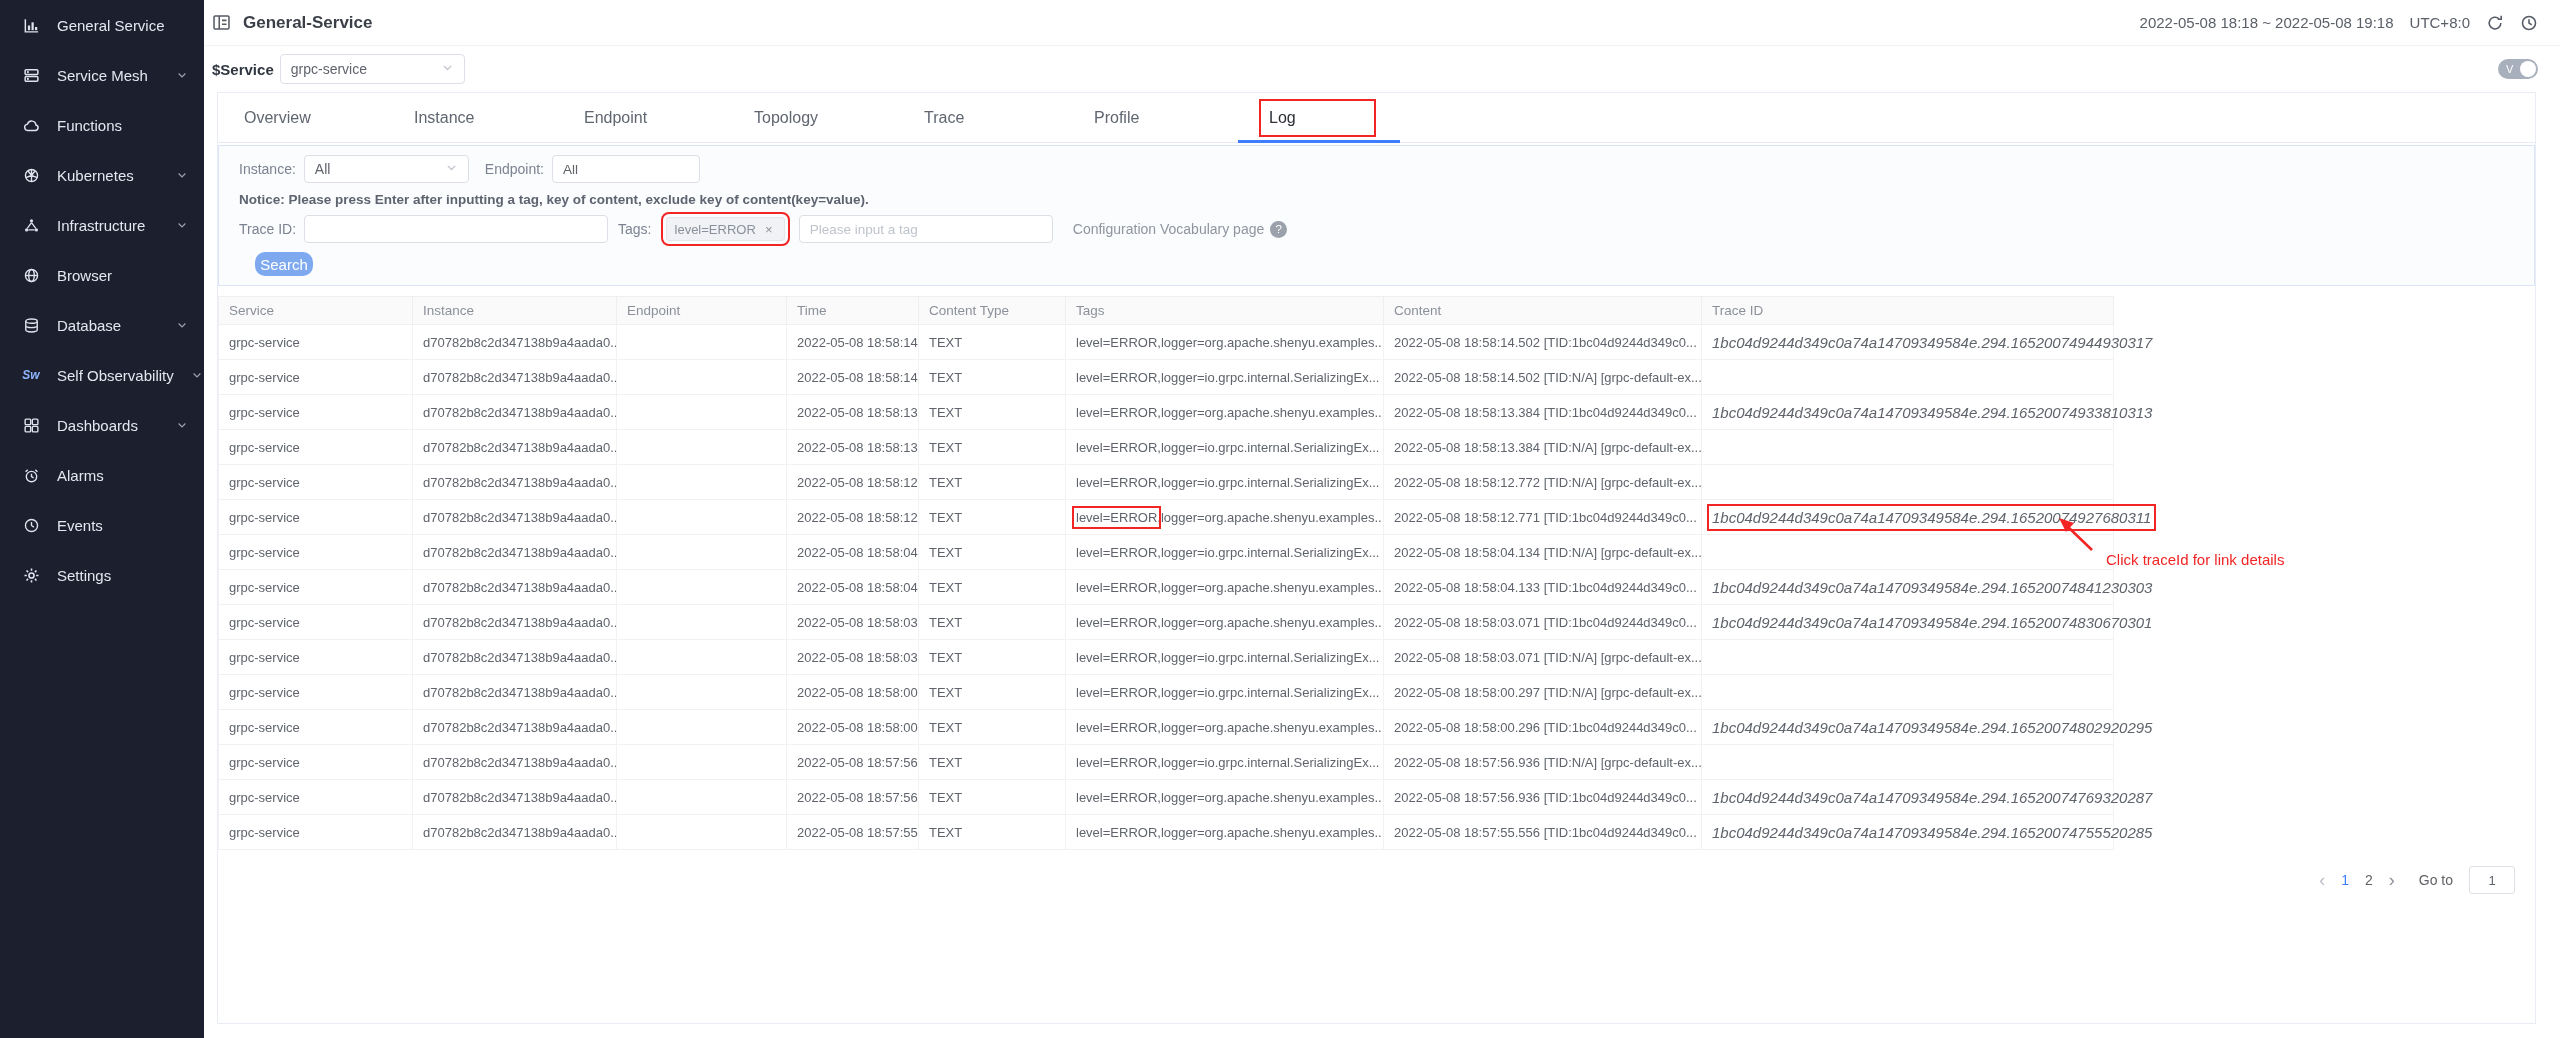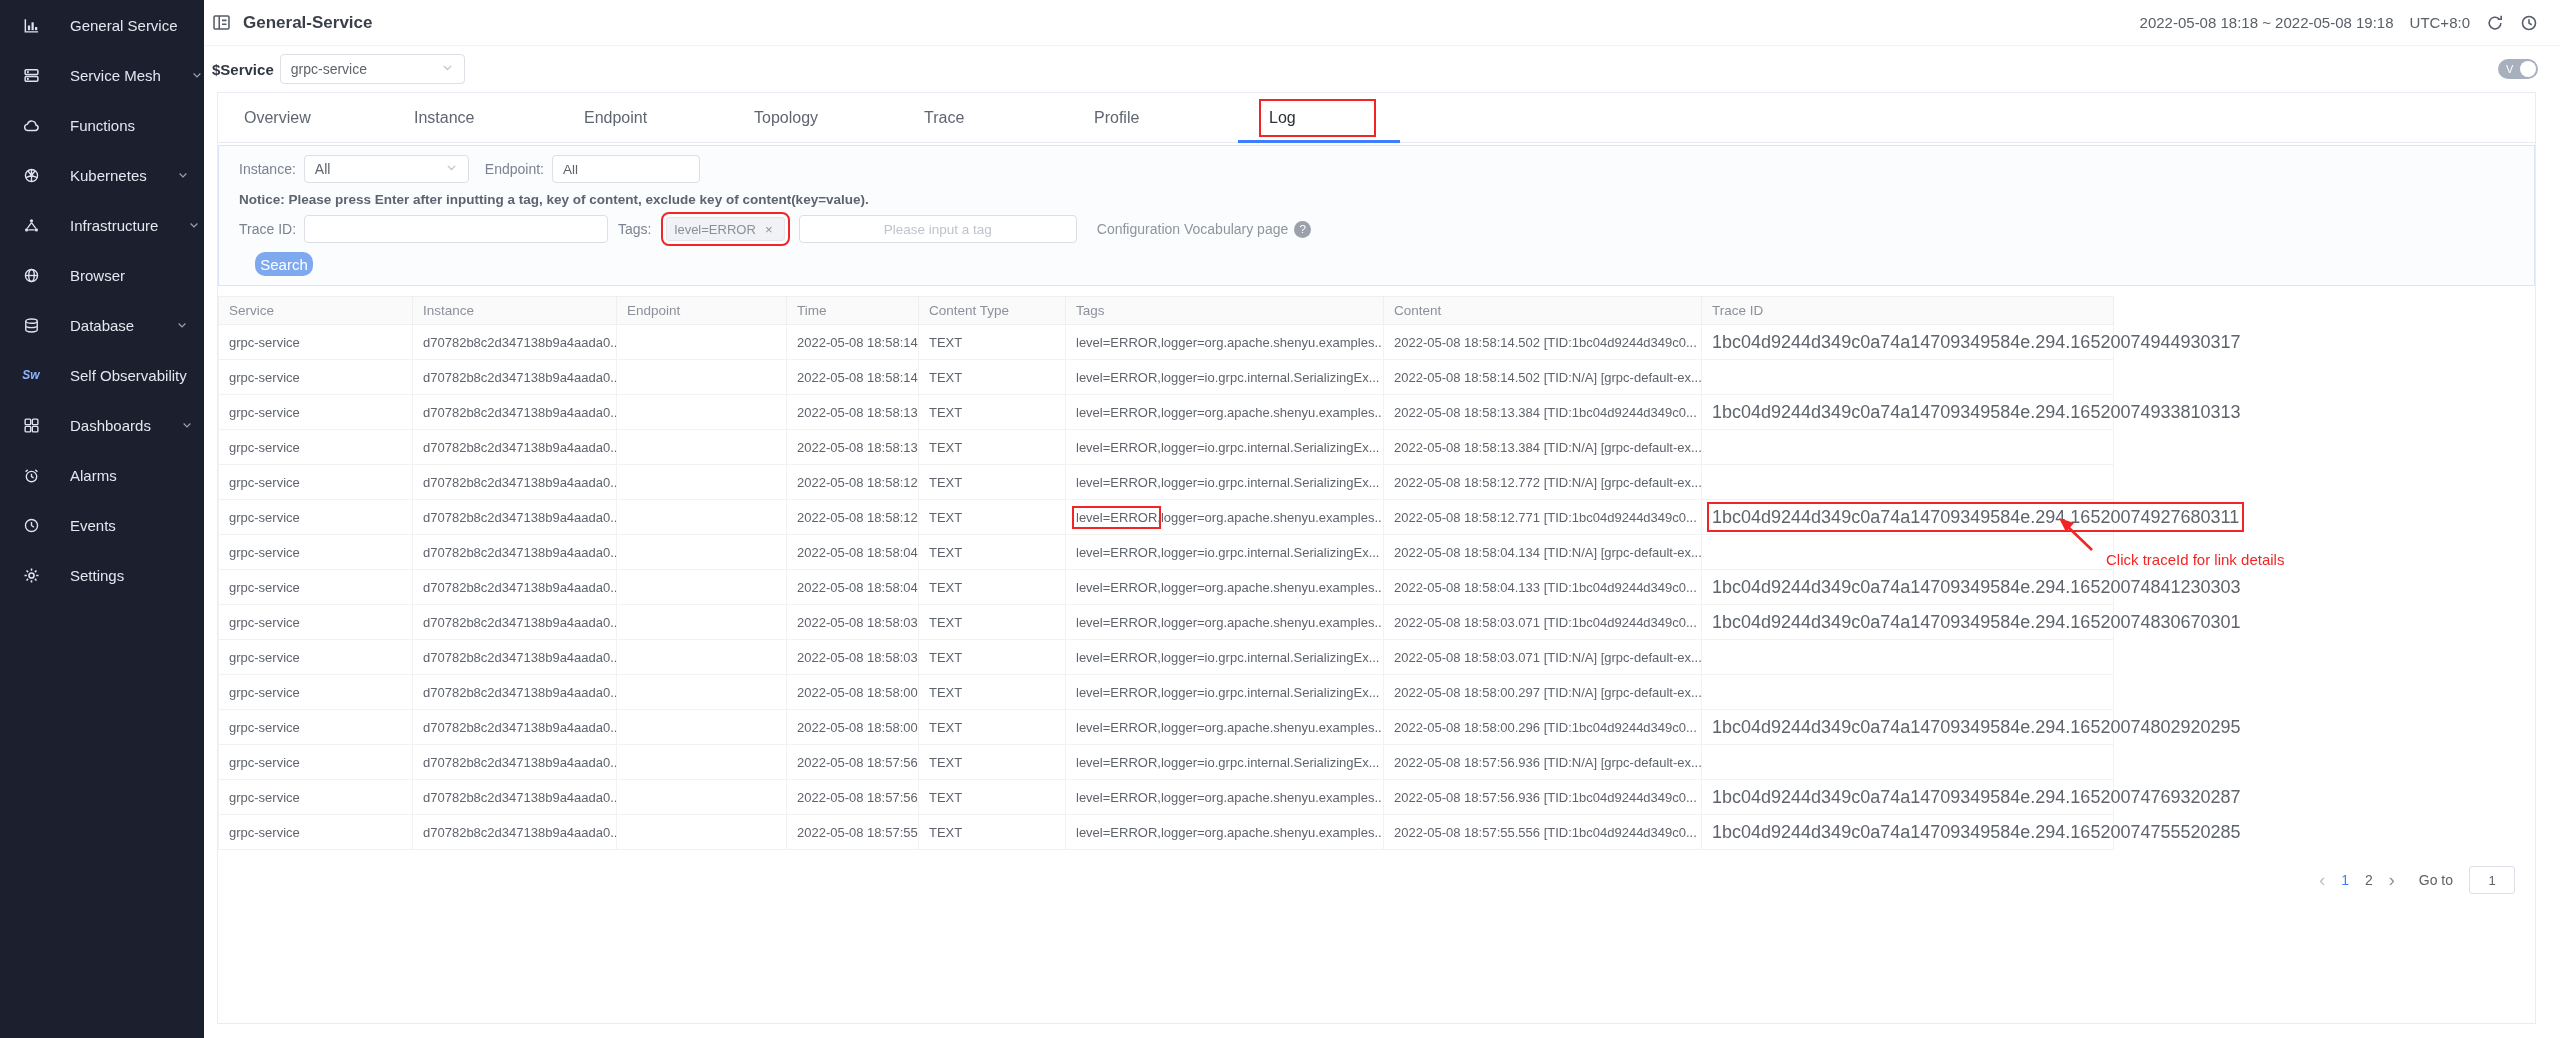--- a/index.html
+++ b/index.html
@@ -7,21 +7,21 @@
   body {
     font-family:"Liberation Sans", sans-serif;
     background:#fff; overflow:hidden; position:relative; color:#606266;
   }
   .app { display:flex; height:100%; }
 
   
   .sidebar { width:204px; flex:0 0 204px; background:#1c1f2d; color:#e3e7f0; }
   .logo { height:58px; display:flex; align-items:center; padding-left:22px; gap:5px; }
   .logo-text { font-size:19px; font-weight:700; font-style:italic; color:#fff; letter-spacing:.2px; }
-  .nav-item { height:50px; display:flex; align-items:center; gap:30px; padding:0 16px 0 22px; font-size:15px; cursor:pointer; }
+  .nav-item { height:50px; display:flex; align-items:center; gap:17px; padding:0 16px 0 22px; font-size:15px; cursor:pointer; }
   .nav-item .icon { width:18px; height:18px; display:flex; align-items:center; justify-content:center; flex:0 0 18px; }
   .nav-label { white-space:nowrap; }
   .chev { margin-left:auto; display:flex; }
   .sw-glyph { font-size:12px; font-weight:700; color:#8fb6ff; font-style:italic; }
 
   
   .main { flex:1; display:flex; flex-direction:column; min-width:0; }
   .topbar { height:46px; display:flex; align-items:center; padding:0 22px 0 8px; gap:12px; border-bottom:1px solid #f2f3f5; }
   .topbar-title { font-size:17px; font-weight:600; color:#3a3f48; }
   .topbar-right { margin-left:auto; display:flex; align-items:center; gap:16px; font-size:15px; color:#5a6068; }
@@ -49,40 +49,40 @@
   
   .filter-panel { margin-top:2px; border:1px solid #d9e4f5; background:#fbfcfe; padding:9px 4px 9px 20px; }
   .f-row { display:flex; align-items:center; gap:8px; font-size:14px; }
   .f-label { color:#7b8290; }
   .mini-select { width:165px; height:28px; }
   .f-input { height:28px; border:1px solid #dcdfe6; border-radius:4px; padding:0 10px; font-size:13.5px;
              color:#5f646c; background:#fff; font-family:"Liberation Sans", sans-serif; }
   .f-input::placeholder { color:#bfc4cc; }
   .endpoint-input { width:148px; }
   .trace-input { width:304px; }
-  .tag-input { width:278px;text-align:center; }
+  .tag-input { width:254px; }
   .notice { margin-top:9px; font-size:13.5px; font-weight:700; color:#5d6470; }
   .row3 { margin-top:8px; }
   .chip { height:24px; background:#f0f2f5; border:1px solid #e3e6eb; border-radius:3px; display:inline-flex;
           align-items:center; gap:6px; padding:0 8px; font-size:13px; color:#8a9099; margin:0 6px; }
   .chip-close { width:14px; height:14px; border-radius:50%; display:flex; align-items:center; justify-content:center;
                 font-size:13px; color:#909399; cursor:pointer; }
   .vocab { display:flex; align-items:center; gap:6px; color:#8f959e; font-size:14px; margin-left:12px; cursor:pointer; }
   .qmark { width:17px; height:17px; border-radius:50%; background:#9aa1ab; color:#fff; font-size:11.5px;
            display:flex; align-items:center; justify-content:center; }
   .search-btn { margin-top:9px; margin-left:16px; width:58px; height:24px; background:#7fa9ef; color:#fff;
                 border:none; border-radius:10px; font-size:15px; cursor:pointer; font-family:"Liberation Sans", sans-serif; }
 
   
   table.log-table { margin-top:10px; border-collapse:collapse; table-layout:fixed; width:1895px; font-size:13px; }
   .log-table th { height:28px; background:#fafafa; font-weight:400; color:#8b909a; font-size:13.5px;
                   text-align:left; padding:0 10px; border:1px solid #efefef; white-space:nowrap; }
   .log-table td { height:35px; padding:0 10px; border:1px solid #f2f2f2; color:#5f646c;
                   white-space:nowrap; overflow:hidden; }
-  .log-table td.trace-cell { overflow:visible; font-size:18px; }
+  .log-table td.trace-cell { overflow:visible; font-size:15px;font-style:italic; }
 
   
   .pagination { display:flex; justify-content:flex-end; align-items:center; gap:16px; margin:16px 20px 0 0;
                 font-size:14px; color:#606266; }
   .pg-arrow { color:#b8bdc6; font-size:18px; cursor:pointer; line-height:1; }
   .pg-arrow.enabled { color:#8a8f99; }
   .pg-page { cursor:pointer; }
   .pg-page.active { color:#3d7fff; }
   .goto-label { margin-left:8px; }
   .goto-input { width:46px; height:28px; border:1px solid #dcdfe6; border-radius:3px; text-align:center;

